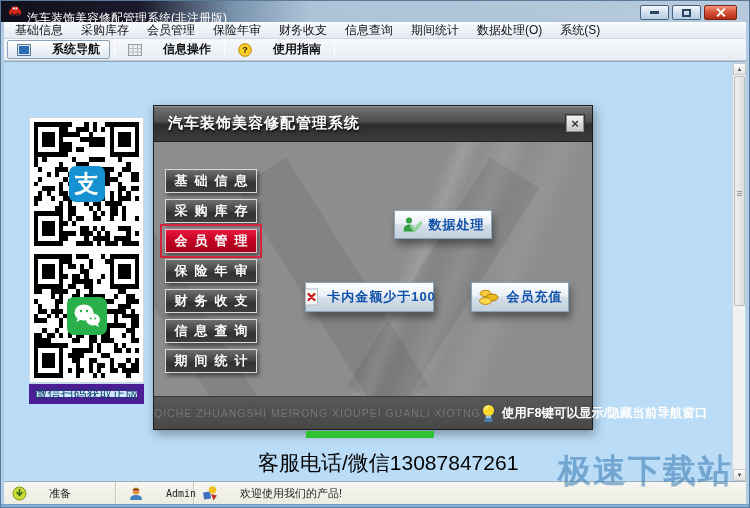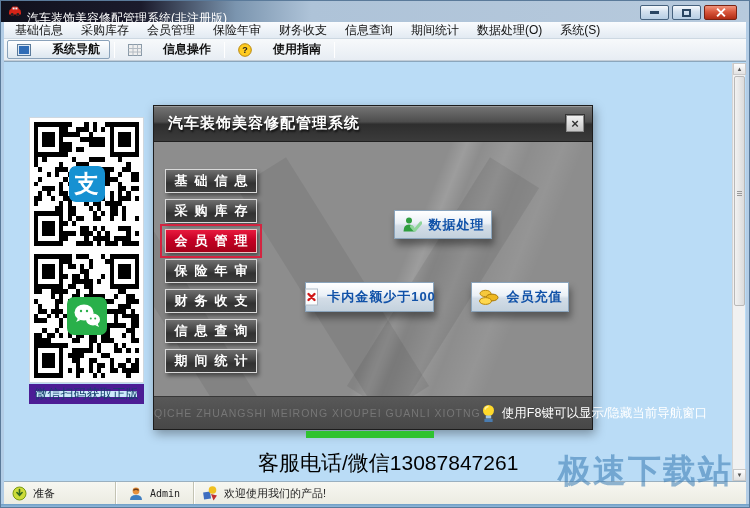--- a/index.html
+++ b/index.html
@@ -86,21 +86,21 @@
     background: linear-gradient(#ffffff, #eaf0f6 45%, #d3dde7 55%, #c3d1dd);
     border: 1px solid #8aa4bc; box-shadow: 2px 6px 7px rgba(0,0,0,.38); }
   .action-btn .ab-label { color: #1152a8; font-size: 13px; font-weight: bold; letter-spacing: 1px; white-space: nowrap; }
   .ab-member-info { left: 240px; top: 68px; width: 98px; height: 29px; }
   .ab-low-balance { left: 151px; top: 140px; width: 129px; height: 30px; }
   .ab-recharge   { left: 317px; top: 140px; width: 98px; height: 30px; }
 
   .navwin-footer { flex: none; height: 33px; background: linear-gradient(#585858, #474747);
     border-top: 1px solid #383838; display: flex; align-items: center; justify-content: space-between; padding: 0 0; }
   .footer-left { color: #767676; font-size: 10.5px; letter-spacing: 1px; white-space: nowrap; }
-  .footer-right { display: flex; align-items: center; gap: 6px; color: #fff; font-size: 12.5px; font-weight: normal; white-space: nowrap; }
+  .footer-right { display: flex; align-items: center; gap: 6px; color: #fff; font-size: 12.5px; font-weight: bold; white-space: nowrap; }
 
   
   .green-bar { position: absolute; left: 302px; top: 369px; width: 128px; height: 7px; background: #2fc32f; }
   .service-text { position: absolute; left: 254px; top: 387px; font-size: 21px; color: #000000; white-space: nowrap; }
 
   
   .scrollbar { position: absolute; right: 1px; top: 1px; width: 13px; height: 418px;
     background: #f1f1f1; border-left: 1px solid #d5d5d5; }
   .sb-btn { position: absolute; left: 0; width: 13px; height: 12px; display: flex; align-items: center; justify-content: center;
     font-size: 6px; color: #555; background: linear-gradient(#fdfdfd, #e2e2e2); border: 1px solid #c9c9c9; }
@@ -110,21 +110,21 @@
   .sb-thumb::after { content: ""; position: absolute; left: 2px; top: 50%; width: 5px; height: 6px;
     background: repeating-linear-gradient(#9a9a9a 0 1px, transparent 1px 2px); }
 
   
   .watermark { position: absolute; right: 16px; top: 448px; z-index: 40; font-size: 33px; font-weight: bold;
     color: rgba(55, 122, 178, .55); letter-spacing: 2px; white-space: nowrap; }
 
   
   .statusbar { height: 23px; margin: 0 3px; background: linear-gradient(#f7f7f1, #ecece2);
     border-top: 1px solid #9ab0c0; display: flex; align-items: center; }
-  .sb-cell { display: flex; align-items: center; gap: 6px; height: 100%; padding: 0 8px;
+  .sb-cell { display: flex; align-items: center; gap: 22px; height: 100%; padding: 0 8px;
     border-right: 1px solid #c3c3b3; box-shadow: 1px 0 0 #fff; }
   .sb-cell:last-child { border-right: none; box-shadow: none; flex: 1; }
   .sb-text { font-size: 11px; color: #222; white-space: nowrap; }
   .sb-text.mono { font-family: "DejaVu Sans Mono", monospace; font-size: 10px; }
   .cell-ready { width: 112px; } .cell-user { width: 78px; padding-left: 12px; }
   .bottom-strip { height: 5px; background: linear-gradient(#6f9ec6, #a9cae8); }
 
   .ticon { display: inline-flex; align-items: center; }
 </style>
 </head>

